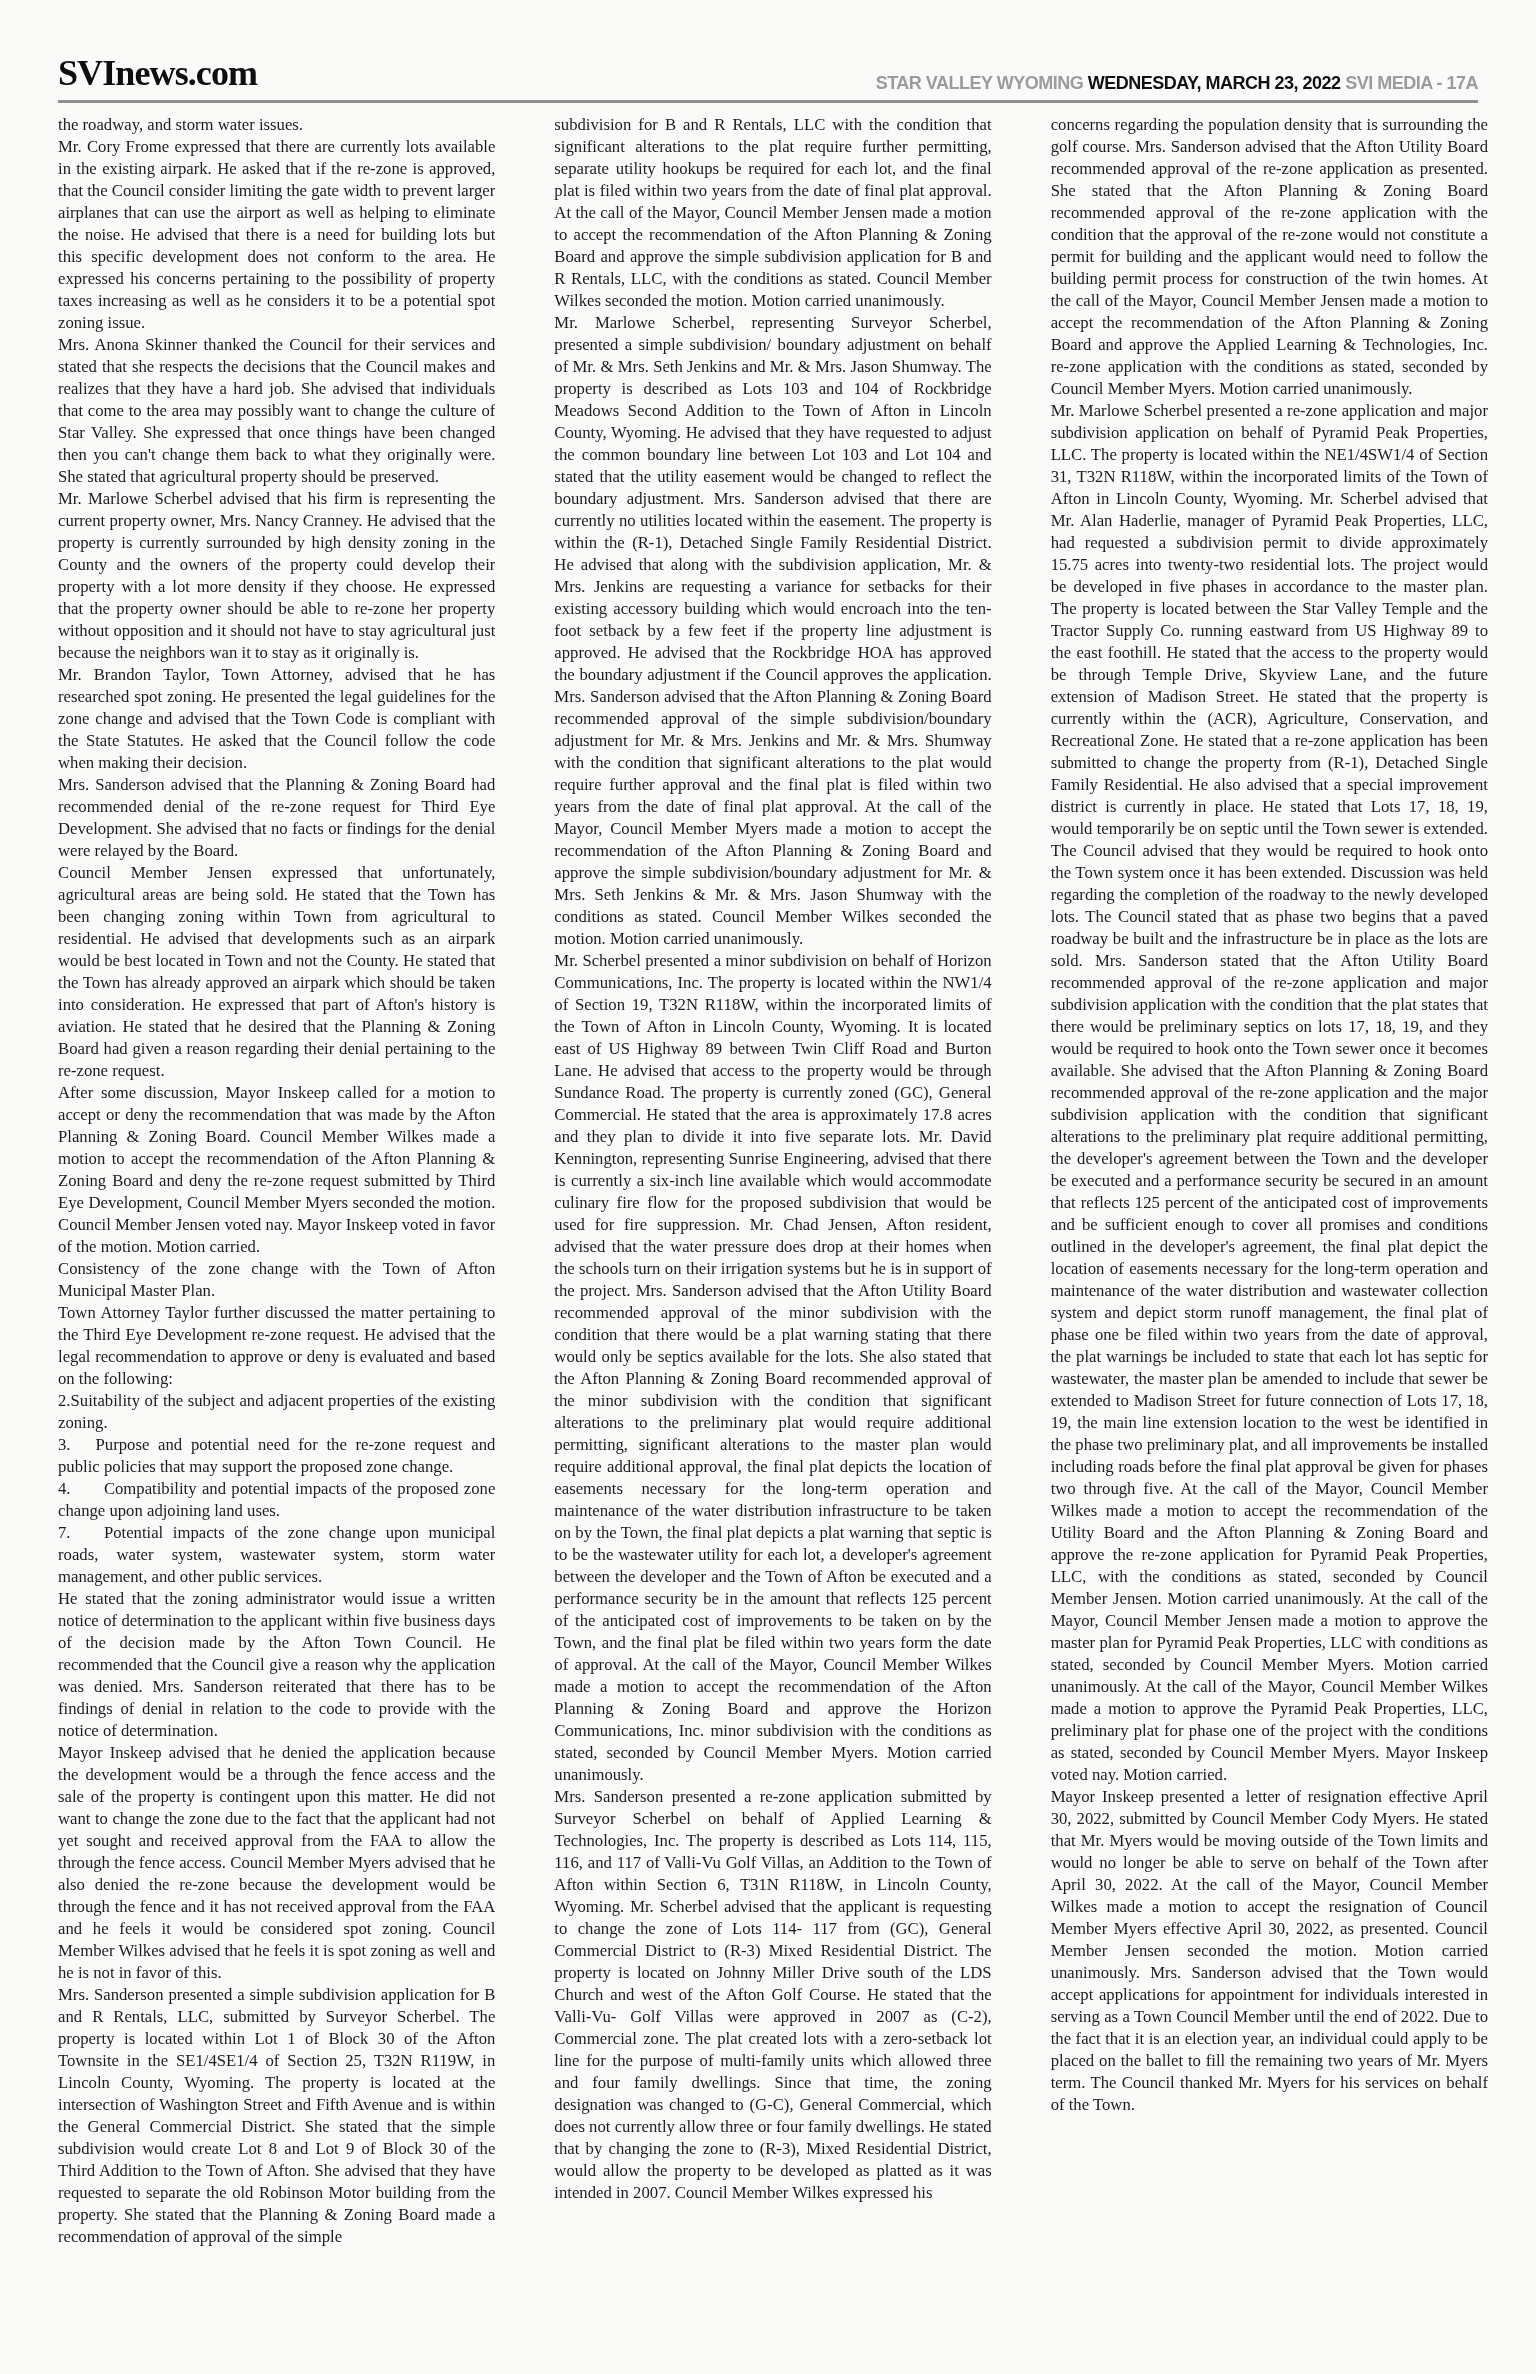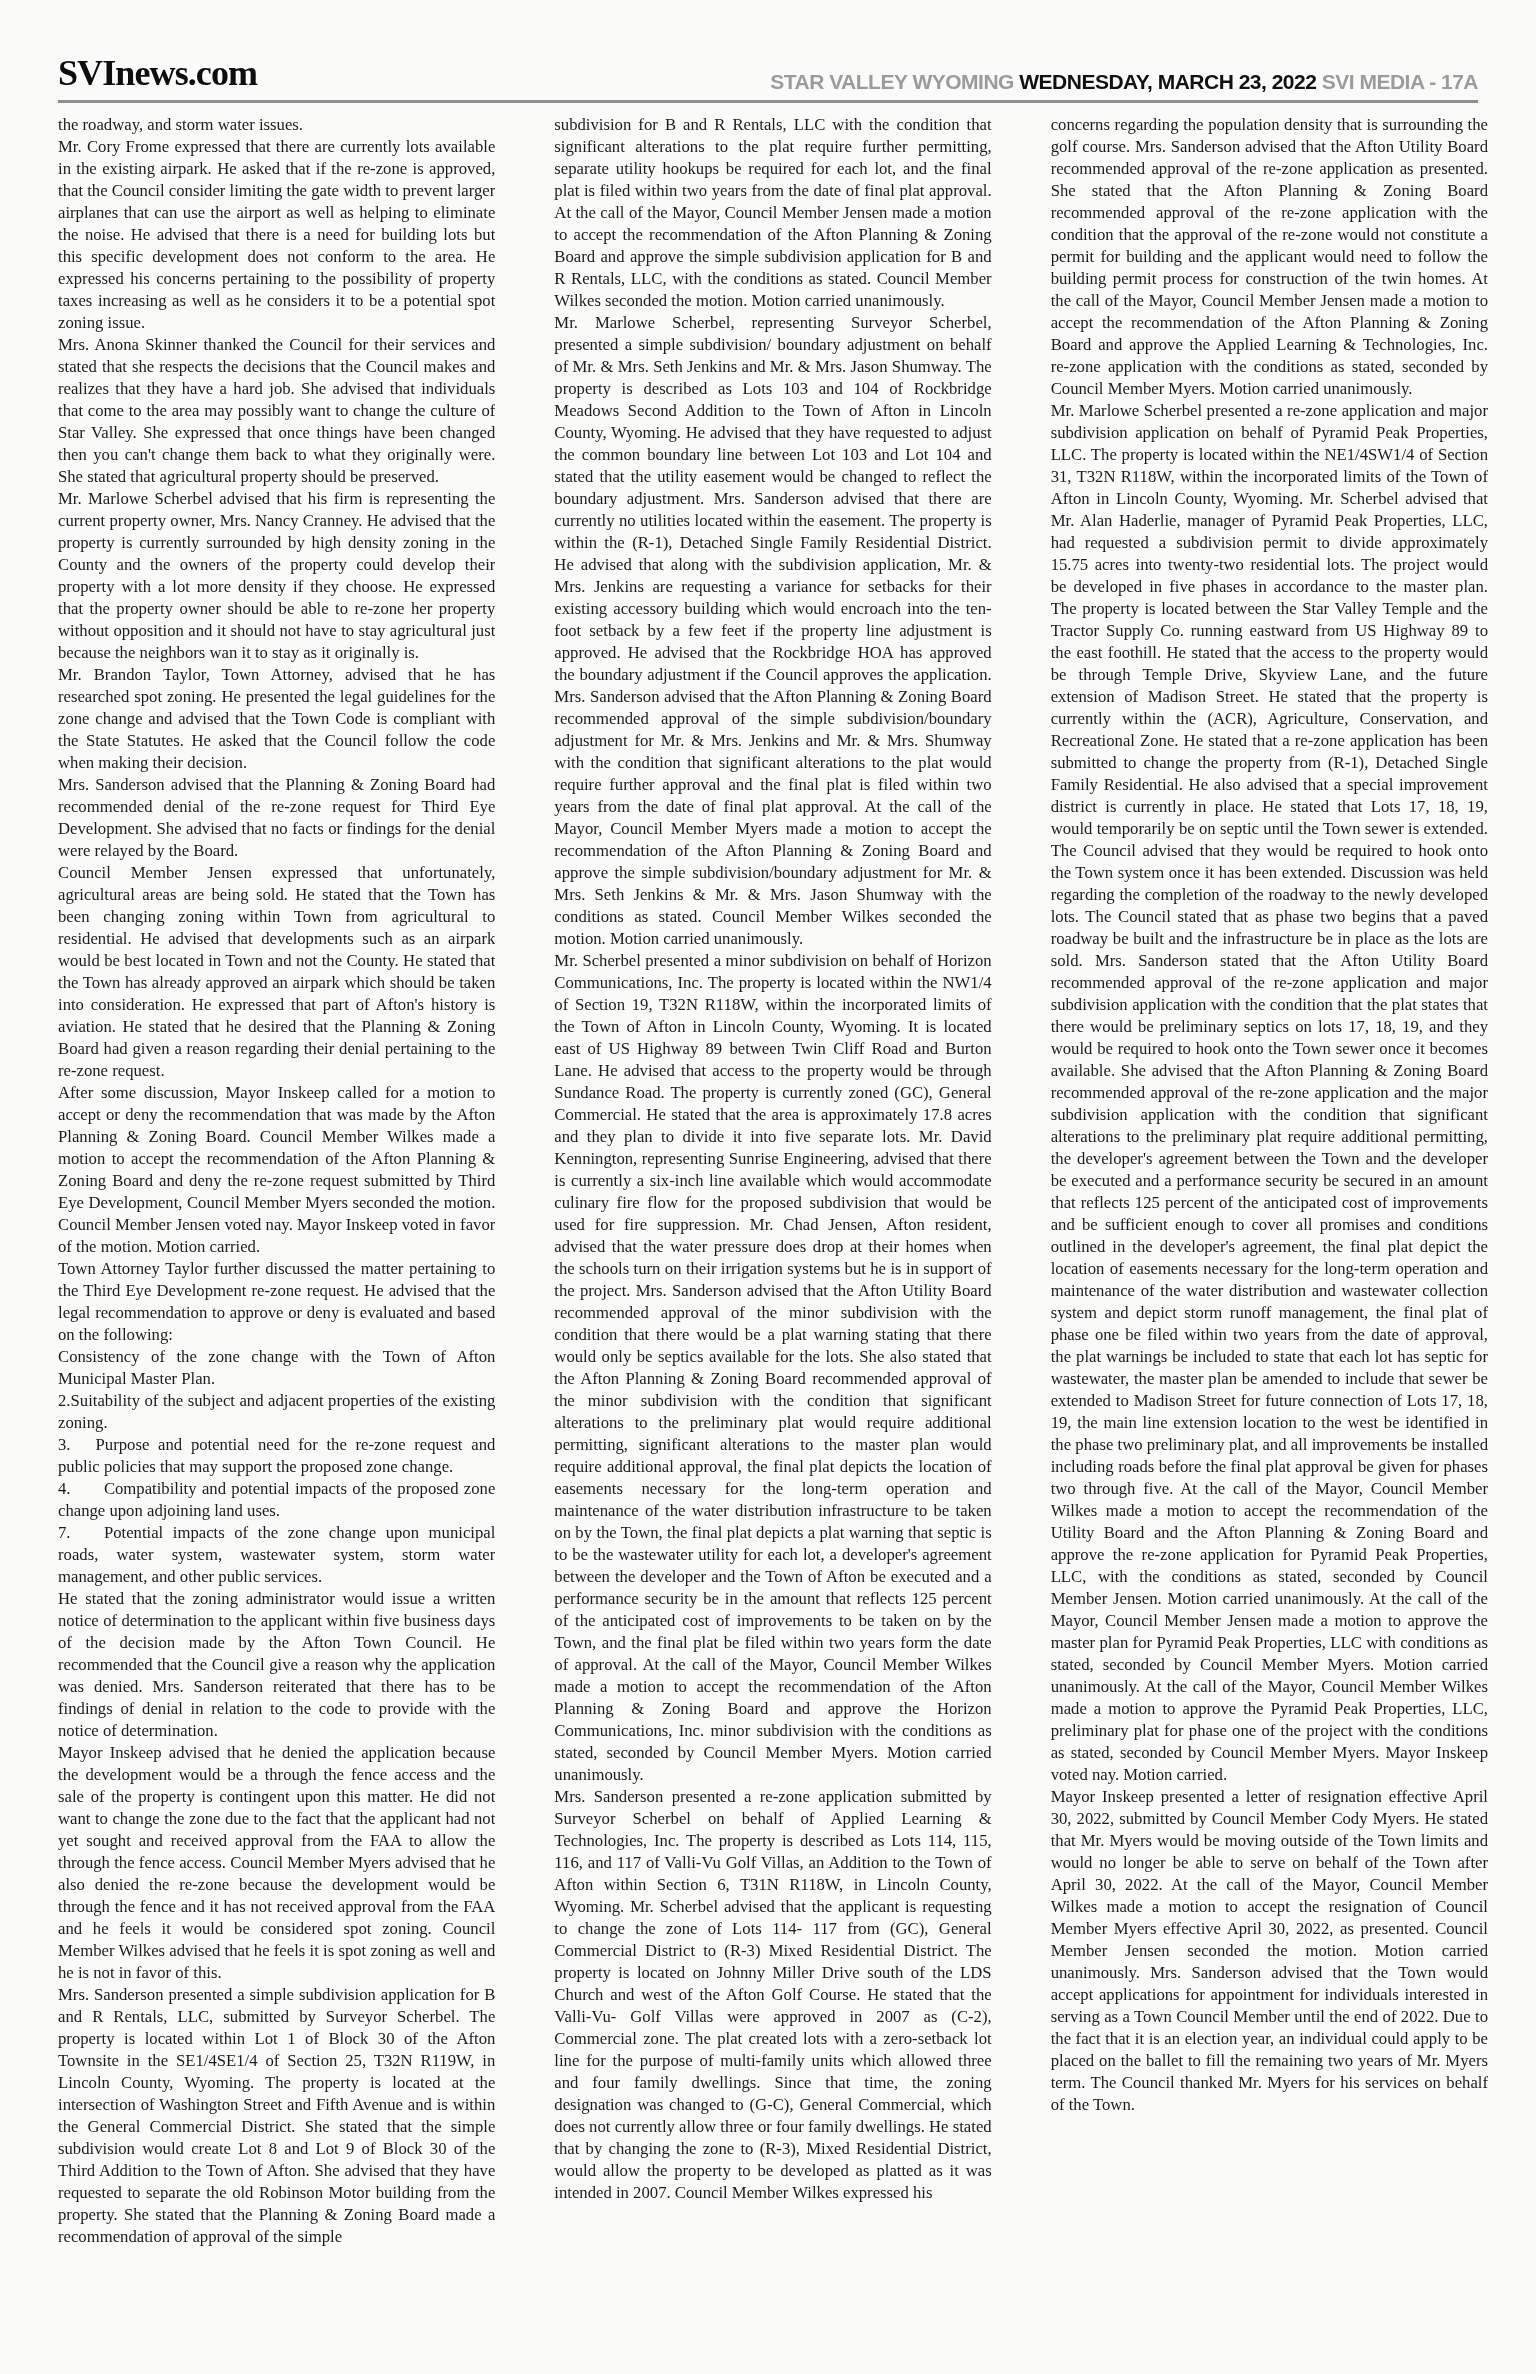--- a/index.html
+++ b/index.html
@@ -21,21 +21,21 @@
   .masthead {
     font-family: "Liberation Serif", serif;
     font-weight: 700;
     font-size: 36px;
     letter-spacing: -0.9px;
     color: #0e0e0e;
   }
   .header-right {
     font-family: "Liberation Sans", sans-serif;
     font-weight: 700;
-    font-size: 21px;
+    font-size: 18px;
     letter-spacing: -0.5px;
     white-space: nowrap;
   }
   .muted { color: #9b9b9b; }
   .date-strong { color: #111111; }
   .rule {
     margin: 0 58px;
     height: 3.7px;
     background: #8f8f8f;
   }
@@ -72,22 +72,22 @@
   <div class="columns">
     <div class="col">
         <p class="para">the roadway, and storm water issues.</p>
         <p class="para">Mr. Cory Frome expressed that there are currently lots available in the existing airpark.  He asked that if the re-zone is approved, that the Council consider limiting the gate width to prevent larger airplanes that can use the airport as well as helping to eliminate the noise.  He advised that there is a need for building lots but this specific development does not conform to the area.  He expressed his concerns pertaining to the possibility of property taxes increasing as well as he considers it to be a potential spot zoning issue.</p>
         <p class="para">Mrs. Anona Skinner thanked the Council for their services and stated that she respects the decisions that the Council makes and realizes that they have a hard job.  She advised that individuals that come to the area may possibly want to change the culture of Star Valley.  She expressed that once things have been changed then you can't change them back to what they originally were.  She stated that agricultural property should be preserved.</p>
         <p class="para">Mr. Marlowe Scherbel advised that his firm is representing the current property owner, Mrs. Nancy Cranney. He advised that the property is currently surrounded by high density zoning in the County and the owners of the property could develop their property with a lot more density if they choose.  He expressed that the property owner should be able to re-zone her property without opposition and it should not have to stay agricultural just because the neighbors wan it to stay as it originally is.</p>
         <p class="para">Mr. Brandon Taylor, Town Attorney, advised that he has researched spot zoning.  He presented the legal guidelines for the zone change and advised that the Town Code is compliant with the State Statutes.  He asked that the Council follow the code when making their decision.</p>
         <p class="para">Mrs. Sanderson advised that the Planning &amp; Zoning Board had recommended denial of the re-zone request for Third Eye Development.  She advised that no facts or findings for the denial were relayed by the Board.</p>
         <p class="para">Council Member Jensen expressed that unfortunately, agricultural areas are being sold. He stated that the Town has been changing zoning within Town from agricultural to residential.   He advised that developments such as an airpark would be best located in Town and not the County. He stated that the Town has already approved an airpark which should be taken into consideration.  He expressed that part of Afton's history is aviation.  He stated that he desired that the Planning &amp; Zoning Board had given a reason regarding their denial pertaining to the re-zone request.</p>
         <p class="para">After some discussion, Mayor Inskeep called for a motion to accept or deny the recommendation that was made by the Afton Planning &amp; Zoning Board.  Council Member Wilkes made a motion to accept the recommendation of the Afton Planning &amp; Zoning Board and deny the re-zone request submitted by Third Eye Development, Council Member Myers seconded the motion.  Council Member Jensen voted nay. Mayor Inskeep voted in favor of the motion.  Motion carried.</p>
+        <p class="para">Consistency of the zone change with the Town of Afton Municipal Master Plan.</p>
         <p class="para">Town Attorney Taylor further discussed the matter pertaining to the Third Eye Development re-zone request.  He advised that the legal recommendation to approve or deny is evaluated and based on the following:</p>
-        <p class="para">Consistency of the zone change with the Town of Afton Municipal Master Plan.</p>
         <p class="para">2.Suitability of the subject and adjacent properties of the existing zoning.</p>
         <p class="para">3.  Purpose and potential need for the re-zone request and public policies that may support the proposed zone change.</p>
         <p class="para">4.  Compatibility and potential impacts of the proposed zone change upon adjoining land uses.</p>
         <p class="para">7.  Potential impacts of the zone change upon municipal roads, water system, wastewater system, storm water management, and other public services.</p>
         <p class="para">He stated that the zoning administrator would issue a written notice of determination to the applicant within five business days of the decision made by the Afton Town Council.  He recommended that the Council give a reason why the application was denied.  Mrs. Sanderson reiterated that there has to be findings of denial in relation to the code to provide with the notice of determination.</p>
         <p class="para">Mayor Inskeep advised that he denied the application because the development would be a through the fence access and the sale of the property is contingent upon this matter.  He did not want to change the zone due to the fact that the applicant had not yet sought and received approval from the FAA to allow the through the fence access.  Council Member Myers advised that he also denied the re-zone because the development would be through the fence and it has not received approval from the FAA and he feels it would be considered spot zoning. Council Member Wilkes advised that he feels it is spot zoning as well and he is not in favor of this.</p>
         <p class="para">Mrs. Sanderson presented a simple subdivision application for B and R Rentals, LLC, submitted by Surveyor Scherbel. The property is located within Lot 1 of Block 30 of the Afton Townsite in the SE1/4SE1/4 of Section 25, T32N R119W, in Lincoln County, Wyoming.  The property is located at the intersection of Washington Street and Fifth Avenue and is within the General Commercial District.  She stated that the simple subdivision would create Lot 8 and Lot 9 of Block 30 of the Third Addition to the Town of Afton.  She advised that they have requested to separate the old Robinson Motor building from the property.  She stated that the Planning &amp; Zoning Board made a recommendation of approval of  the simple</p>
       </div>
     <div class="col">
         <p class="para">subdivision for B and R Rentals, LLC with the condition that significant alterations to the plat require further permitting, separate utility hookups be required for each lot, and the final plat is filed within two years from the date of final plat approval.  At the call of the Mayor, Council Member Jensen made a motion to accept the recommendation of the Afton Planning &amp; Zoning Board and approve the simple subdivision application for B and R Rentals, LLC, with the conditions as stated. Council Member Wilkes seconded the motion.  Motion carried unanimously.</p>

